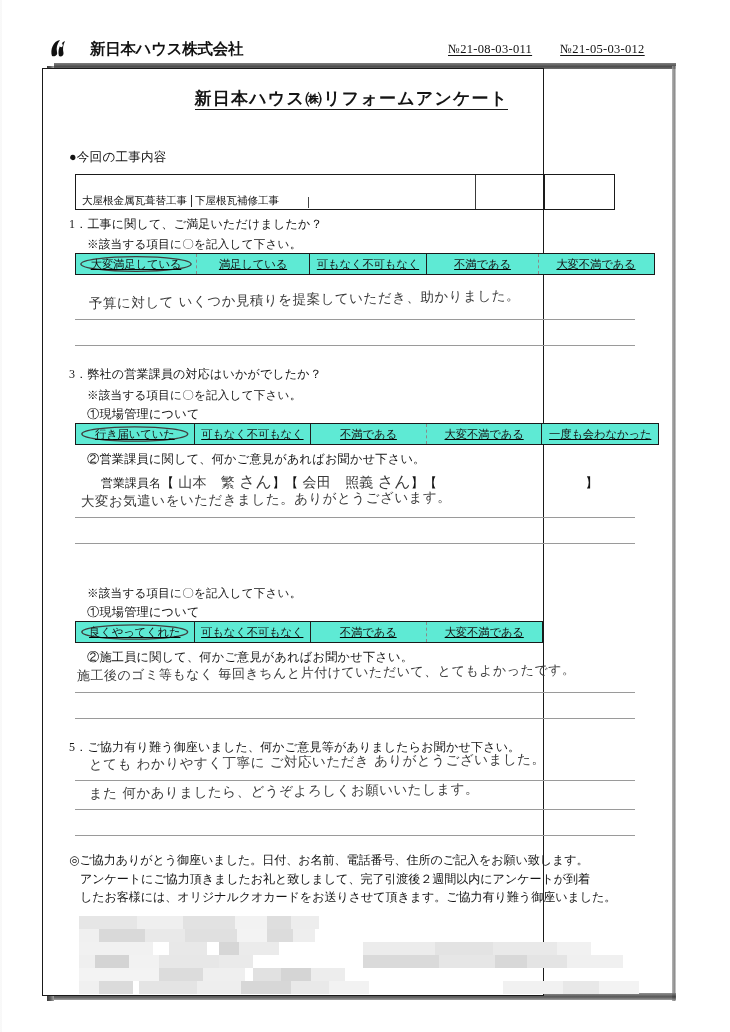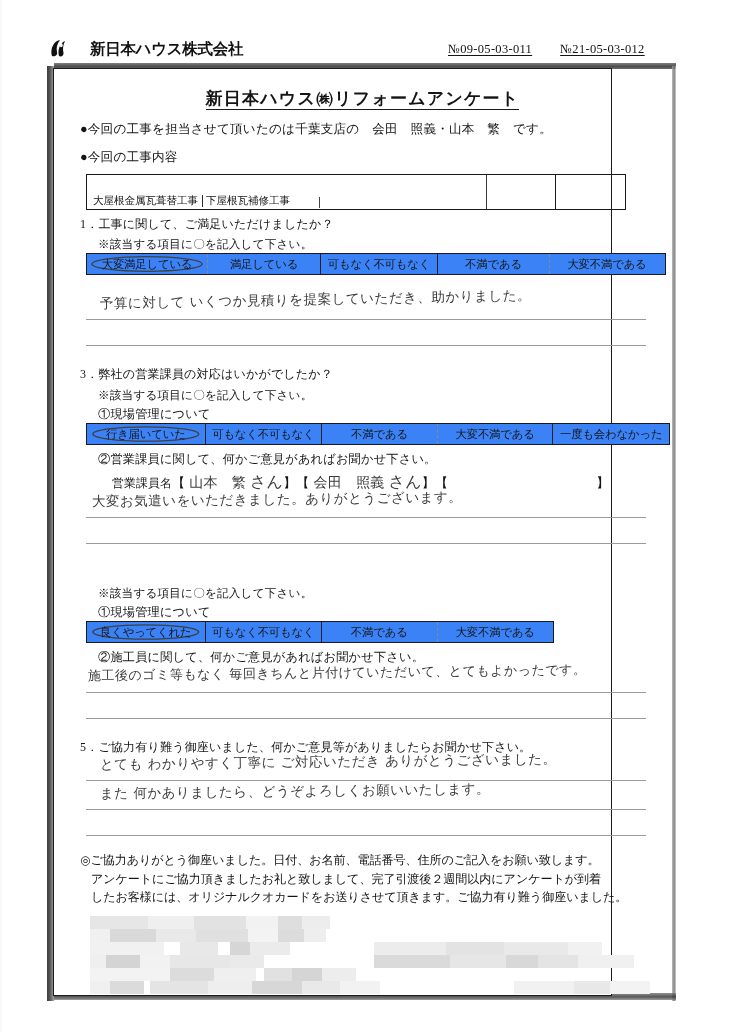--- a/index.html
+++ b/index.html
@@ -69,22 +69,22 @@
   }
   .doc-no {
     text-decoration: underline;
     text-underline-offset: 2px;
     letter-spacing: .3px;
   }
 
   
   #frame {
     position: absolute;
-    left: 53px; top: 68px;
-    width: 559px; height: 928px;
+    left: 42px; top: 68px;
+    width: 502px; height: 928px;
     border: 1.6px solid #1a1a1a;
     box-sizing: border-box;
     background: #fff;
   }
   
   .gutter-left {
     position: absolute;
     left: 47px; top: 66px;
     width: 7px; height: 935px;
     background: linear-gradient(90deg,#2a2a2a 0%, #4a4a4a 45%, #9a9a9a 100%);
@@ -204,21 +204,22 @@
     margin-left: 26px;
   }
 
   
   .opt-row {
     position: absolute;
     border: 1.4px solid #1a1a1a;
     box-sizing: border-box;
     display: flex;
     height: 22px;
-    background: #3b82f6;
+    background: #5eead4;
+    text-decoration: underline;
   }
   .opt {
     position: relative;
     box-sizing: border-box;
     display: flex;
     align-items: center;
     justify-content: center;
     font-size: 11.4px;
     letter-spacing: -0.2px;
     color: #161616;
@@ -315,38 +316,37 @@
       <span class="logo-mark">
         <svg viewBox="0 0 22 22" width="22" height="22" aria-hidden="true">
           <path d="M4 18 C2 12, 5 3, 12 2 C9 6, 8 10, 9 14 C10 17, 7 19, 4 18 Z" fill="#111"></path>
           <path d="M11 18 C9.5 13, 11.5 5, 17 3 C15 7, 14.5 11, 15.5 15 C16 17.5, 13 19.3, 11 18 Z" fill="#111"></path>
           <ellipse cx="13.2" cy="7.2" rx="1.5" ry="2.1" fill="#fff"></ellipse>
         </svg>
       </span>
       <span class="company-name">新日本ハウス株式会社</span>
     </div>
     <div class="doc-nos">
-      <span class="doc-no">№09-05-03-011</span>
+      <span class="doc-no">№21-08-03-011</span>
       <span class="doc-no">№21-05-03-012</span>
     </div>
   </div>
 
   <div class="gutter-top"></div>
   <div class="gutter-left"></div>
   <div class="gutter-right"></div>
   <div class="gutter-bottom"></div>
 
   <div id="frame">
     <div class="inner">
 
       <div class="title jp">
         <span>新日本ハウス㈱リフォームアンケート</span>
       </div>
 
-      <div class="bullet-line jp" style="left:26px; top:52px;">●今回の工事を担当させて頂いたのは千葉支店の　会田　照義・山本　繁　です。</div>
 
       <div class="bullet-line jp" style="left:26px; top:80px;">●今回の工事内容</div>
 
       <div class="work-table">
         <div class="work-col c1">
           <div class="work-items">
             <span class="work-item">大屋根金属瓦葺替工事</span>
             <span class="work-sep"></span>
             <span class="work-item">下屋根瓦補修工事</span>
             <span class="work-tick"></span>

